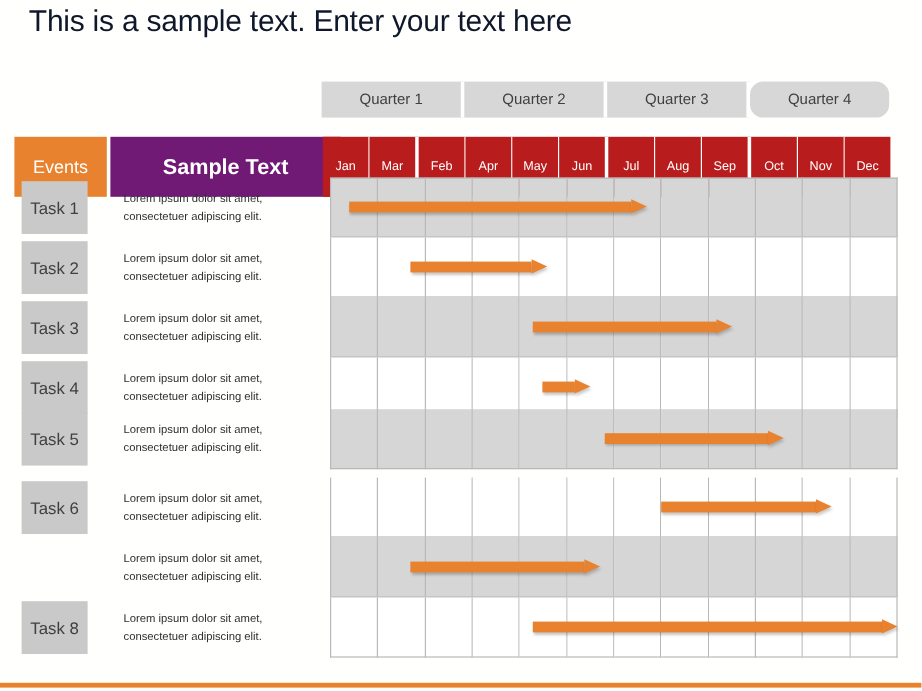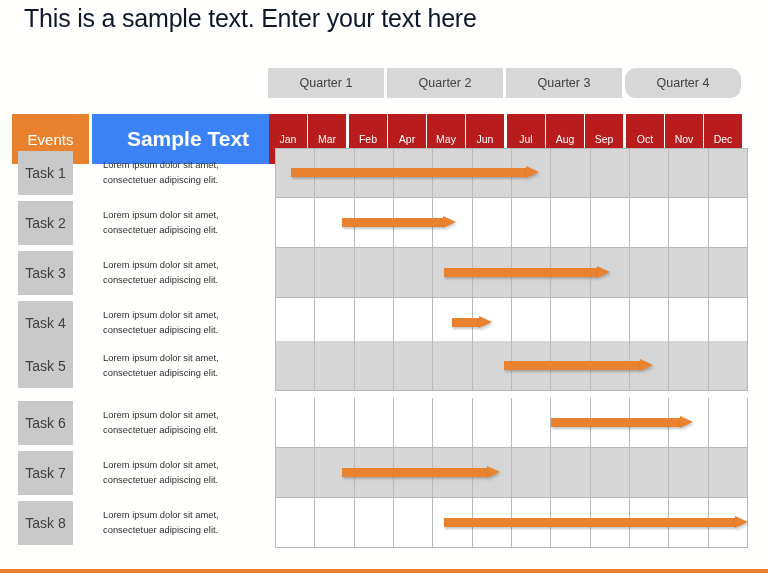--- a/index.html
+++ b/index.html
@@ -71,23 +71,23 @@
     align-items: center;
     justify-content: center;
     box-sizing: border-box;
   }
   #sample-text-header {
     position: absolute;
     left: 80px;
     top: 0px;
     width: 192px;
     height: 50px;
-    background: #3b82f6;
+    background: #701a75;
     color: #ffffff;
-    font-size: 21px;
+    font-size: 18px;
     font-weight: bold;
     display: flex;
     align-items: center;
     justify-content: center;
     box-sizing: border-box;
   }
   #month-header {
     position: absolute;
     left: 257px;
     top: 0px;
@@ -382,21 +382,20 @@
         <div class="gcell"></div>
       </div>
       <div class="bar-layer">
         <div class="gantt-bar" style="left: 275.917px; width: 141.9px;">
           <div class="shaft" style="width: 128.9px;"></div>
           <div class="head" style="left: 128.9px;"></div>
         </div>
       </div>
     </div>
     <div class="task-row shaded" style="top: 300px;">
-      <div class="task-label-box">Task 7</div>
       <div class="task-desc">Lorem ipsum dolor sit amet, consectetuer adipiscing elit.</div>
       <div class="gantt-cells">
         <div class="gcell"></div>
         <div class="gcell"></div>
         <div class="gcell"></div>
         <div class="gcell"></div>
         <div class="gcell"></div>
         <div class="gcell"></div>
         <div class="gcell"></div>
         <div class="gcell"></div>

